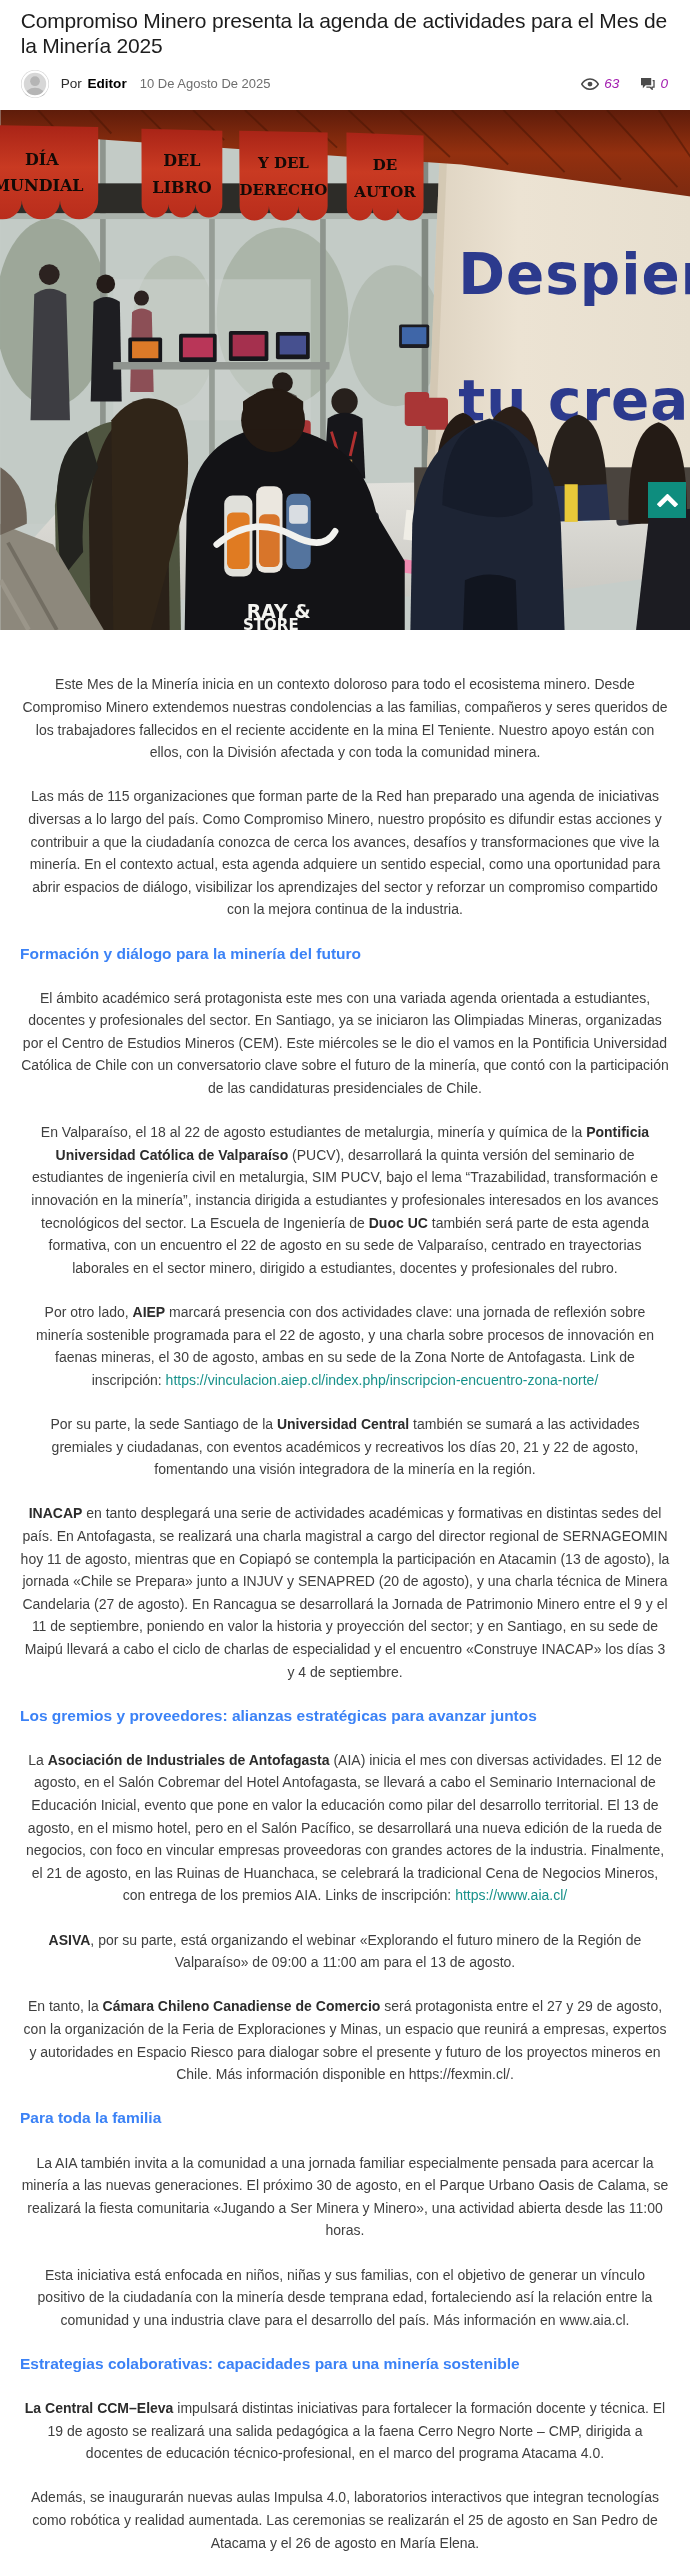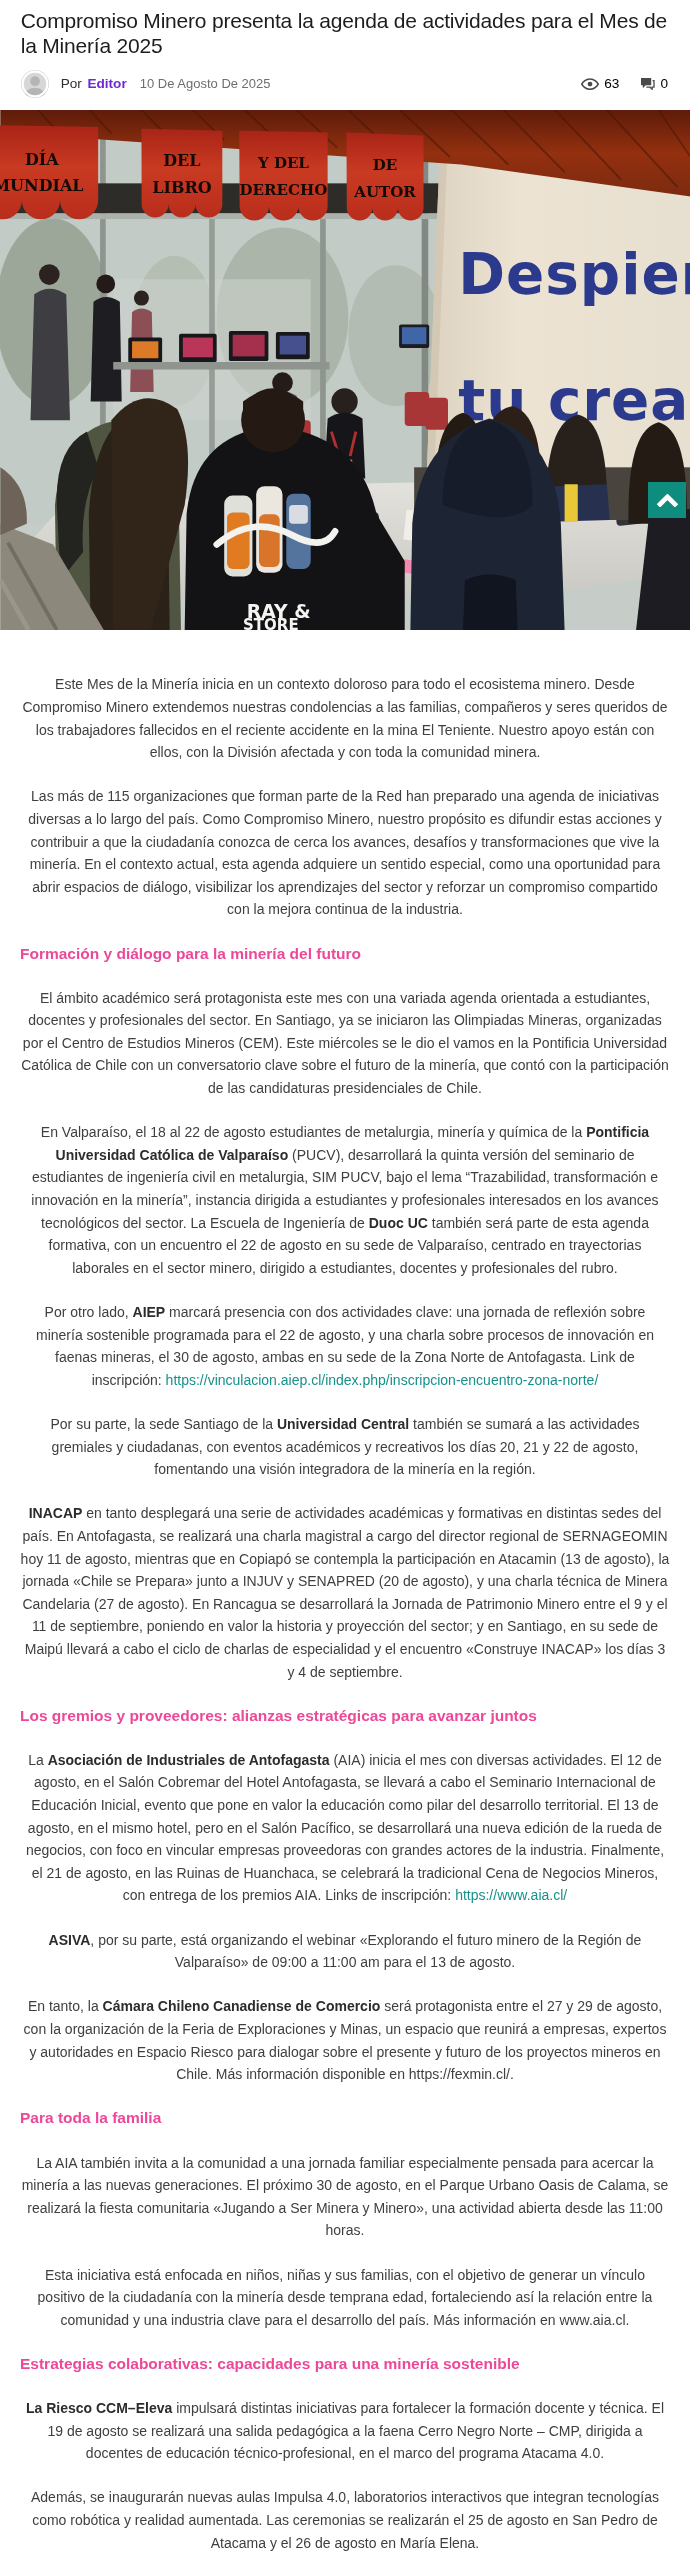--- a/index.html
+++ b/index.html
@@ -27,24 +27,24 @@
     align-items: center;
     margin-top: 11.3px;
     padding-left: 9.4px;
     height: 28px;
   }
   .avatar {
     width: 28px; height: 28px; border-radius: 50%;
     background: #dcdcdc; overflow: hidden; flex: 0 0 auto;
   }
   .byline-text { margin-left: 12px; font-size: 13.6px; color: #2e2e2e; display:flex; align-items:center; gap:5.6px; }
-  .byline-author { font-weight: 700; color:#6d28d9; }
+  .byline-author { font-weight: 700; color:#000000; }
   .byline-date { margin-left: 13px; font-size: 13px; color: #6e6e6e; }
   .stats { margin-left: auto; display: flex; align-items: center; gap: 5.6px; font-size: 13.6px; color: #454545; padding-right: 1.9px;}
-  .stat-num { color:#000000; }
+  .stat-num { color:#a21caf;font-style:italic; }
   .stat-icon { display:inline-flex; align-items:center; }
   .stats .gap { width: 9.4px; }
 
   
   .hero {
     margin-top: 12.2px;
     width: 691px; height: 520px;
     position: relative;
     overflow: hidden;
     background:#c6cdc9;
@@ -60,21 +60,21 @@
     margin: 21.6px 0;
     text-align: center;
     overflow-wrap: anywhere;
   }
   .paragraph:first-child { margin-top: 21px; }
   .paragraph strong { color: #2c2c2c; font-weight: 700; }
   .section-heading {
     font-size: 15.5px;
     line-height: 22.6px;
     font-weight: 700;
-    color: #ec4899;
+    color: #3b82f6;
     margin: 21.6px 0;
   }
   a.inline-link { color: #17918a; text-decoration: none; cursor: pointer; }
 
   
   .scroll-top {
     position: absolute;
     left: 648px; top: 482px;
     width: 38px; height: 36px;
     background: #0e8d7e;
@@ -331,21 +331,21 @@
       <p class="paragraph"><span>Por su parte, la sede Santiago de la </span><strong>Universidad Central</strong><span> también se sumará a las actividades gremiales y ciudadanas, con eventos académicos y recreativos los días 20, 21 y 22 de agosto, fomentando una visión integradora de la minería en la región.</span></p>
       <p class="paragraph"><strong>INACAP</strong><span> en tanto desplegará una serie de actividades académicas y formativas en distintas sedes del país. En Antofagasta, se realizará una charla magistral a cargo del director regional de SERNAGEOMIN hoy 11 de agosto, mientras que en Copiapó se contempla la participación en Atacamin (13 de agosto), la jornada «Chile se Prepara» junto a INJUV y SENAPRED (20 de agosto), y una charla técnica de Minera Candelaria (27 de agosto). En Rancagua se desarrollará la Jornada de Patrimonio Minero entre el 9 y el 11 de septiembre, poniendo en valor la historia y proyección del sector; y en Santiago, en su sede de Maipú llevará a cabo el ciclo de charlas de especialidad y el encuentro «Construye INACAP» los días 3 y 4 de septiembre.</span></p>
       <h2 class="section-heading">Los gremios y proveedores: alianzas estratégicas para avanzar juntos</h2>
       <p class="paragraph"><span>La </span><strong>Asociación de Industriales de Antofagasta</strong><span> (AIA) inicia el mes con diversas actividades. El 12 de agosto, en el Salón Cobremar del Hotel Antofagasta, se llevará a cabo el Seminario Internacional de Educación Inicial, evento que pone en valor la educación como pilar del desarrollo territorial. El 13 de agosto, en el mismo hotel, pero en el Salón Pacífico, se desarrollará una nueva edición de la rueda de negocios, con foco en vincular empresas proveedoras con grandes actores de la industria. Finalmente, el 21 de agosto, en las Ruinas de Huanchaca, se celebrará la tradicional Cena de Negocios Mineros, con entrega de los premios AIA. Links de inscripción: </span><a href="#" class="inline-link">https://www.aia.cl/</a></p>
       <p class="paragraph"><strong>ASIVA</strong><span>, por su parte, está organizando el webinar «Explorando el futuro minero de la Región de Valparaíso» de 09:00 a 11:00 am para el 13 de agosto.</span></p>
       <p class="paragraph"><span>En tanto, la </span><strong>Cámara Chileno Canadiense de Comercio</strong><span> será protagonista entre el 27 y 29 de agosto, con la organización de la Feria de Exploraciones y Minas, un espacio que reunirá a empresas, expertos y autoridades en Espacio Riesco para dialogar sobre el presente y futuro de los proyectos mineros en Chile. Más información disponible en https://fexmin.cl/.</span></p>
       <h2 class="section-heading">Para toda la familia</h2>
       <p class="paragraph"><span>La AIA también invita a la comunidad a una jornada familiar especialmente pensada para acercar la minería a las nuevas generaciones. El próximo 30 de agosto, en el Parque Urbano Oasis de Calama, se realizará la fiesta comunitaria «Jugando a Ser Minera y Minero», una actividad abierta desde las 11:00 horas.</span></p>
       <p class="paragraph"><span>Esta iniciativa está enfocada en niños, niñas y sus familias, con el objetivo de generar un vínculo positivo de la ciudadanía con la minería desde temprana edad, fortaleciendo así la relación entre la comunidad y una industria clave para el desarrollo del país. Más información en www.aia.cl.</span></p>
       <h2 class="section-heading">Estrategias colaborativas: capacidades para una minería sostenible</h2>
-      <p class="paragraph"><strong>La Riesco CCM–Eleva</strong><span> impulsará distintas iniciativas para fortalecer la formación docente y técnica. El 19 de agosto se realizará una salida pedagógica a la faena Cerro Negro Norte – CMP, dirigida a docentes de educación técnico-profesional, en el marco del programa Atacama 4.0.</span></p>
+      <p class="paragraph"><strong>La Central CCM–Eleva</strong><span> impulsará distintas iniciativas para fortalecer la formación docente y técnica. El 19 de agosto se realizará una salida pedagógica a la faena Cerro Negro Norte – CMP, dirigida a docentes de educación técnico-profesional, en el marco del programa Atacama 4.0.</span></p>
       <p class="paragraph"><span>Además, se inaugurarán nuevas aulas Impulsa 4.0, laboratorios interactivos que integran tecnologías como robótica y realidad aumentada. Las ceremonias se realizarán el 25 de agosto en San Pedro de Atacama y el 26 de agosto en María Elena.</span></p>
     </section>
 
   <button class="scroll-top" aria-label="scroll to top">
     <svg width="21" height="13" viewBox="0 0 22 14">
       <polyline points="3,11 11,3 19,11" fill="none" stroke="#ffffff" stroke-width="5" stroke-linecap="square"></polyline>
     </svg>
   </button>
 
 </div>

